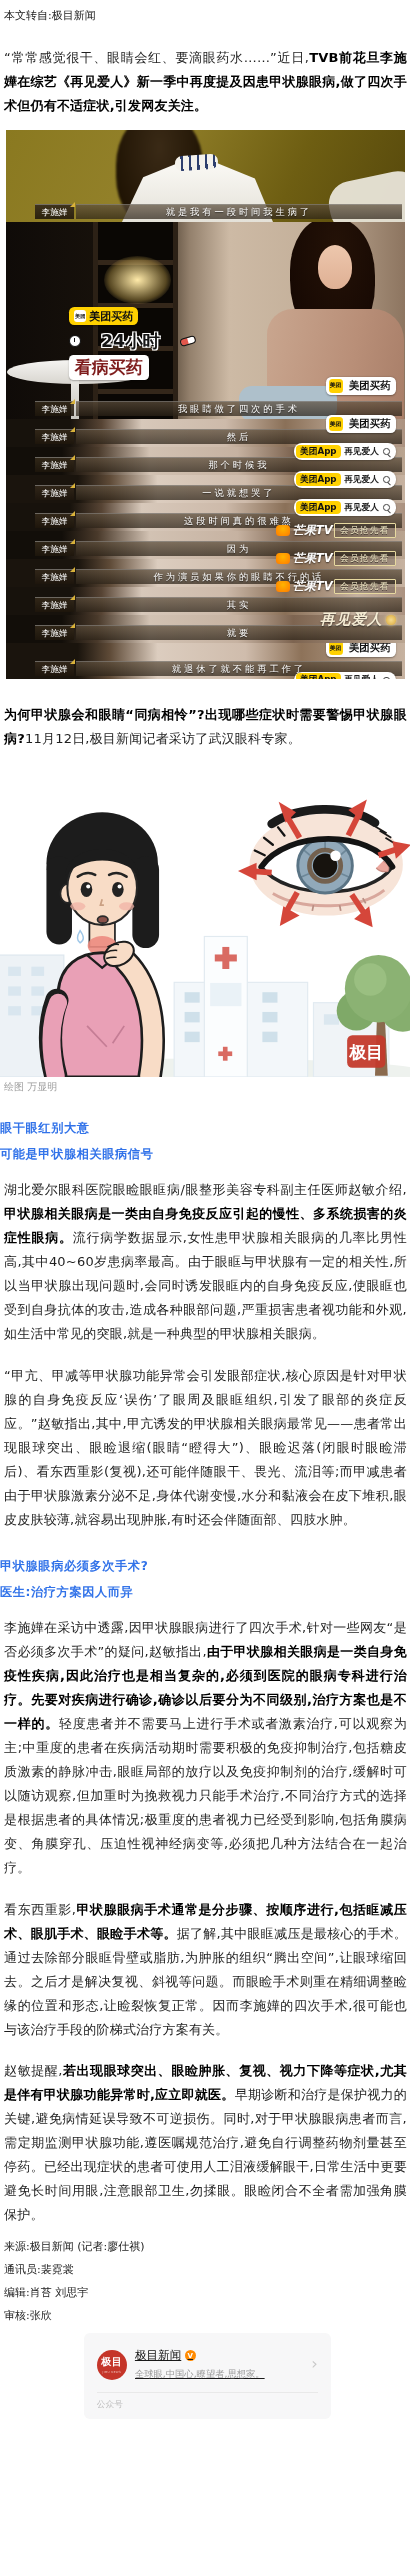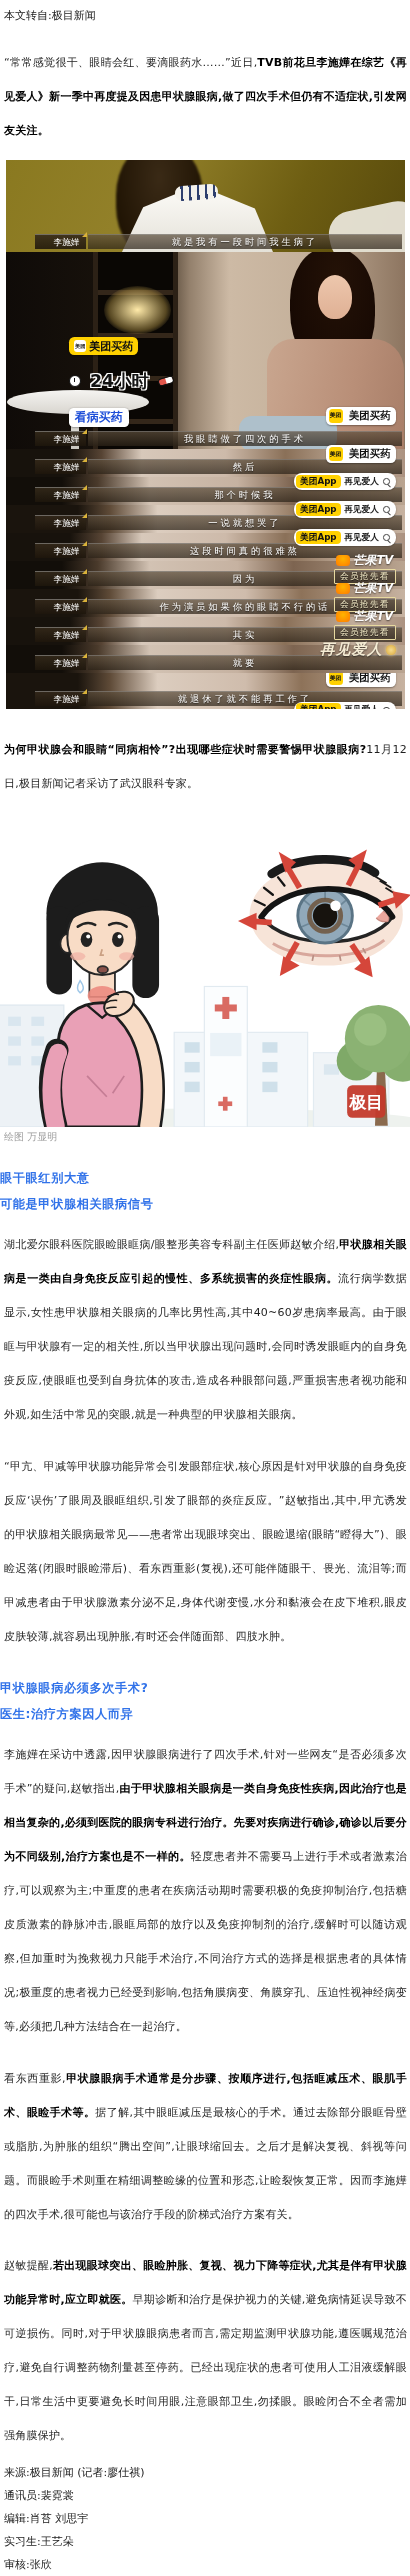--- a/index.html
+++ b/index.html
@@ -1,73 +1,73 @@
 <!DOCTYPE html>
 <html style="font-size:9.3px"><head>
 <meta charset="utf-8">
 <style>
   html,body{margin:0;padding:0;background:#fff;}
   body{width:411px;font-family:"DejaVu Sans","Liberation Sans",sans-serif;color:#1a1a1a;}
   .page{width:411px;overflow:hidden;}
-  .txt{margin:0 4.1px;font-size:11px;line-height:34px;text-align:justify;letter-spacing:0.2px;color:#1f1f1f;}
+  .txt{margin:0 4.1px;font-size:13px;line-height:24px;text-align:justify;letter-spacing:0.2px;color:#1f1f1f;}
   .txt b{font-weight:700;color:#000;}
   .source{margin:8.1px 4.1px 0;font-size:11px;line-height:16.3px;color:#222;}
   .p1{margin-top:22px;}
   .para{margin-top:17.4px;}
   .p2{margin-top:24.4px;}
   .p3{margin-top:11.6px;}
   .p6{margin-top:11.6px;}
 
   
   .video{position:relative;width:399px;margin:11.6px auto 0;background:#111;overflow:hidden;}
   .scene1{position:relative;height:92px;background:linear-gradient(115deg,#8a7920 0%,#93812a 35%,#6e5e12 70%,#57490c 100%);overflow:hidden;}
   .s1hair{position:absolute;left:110px;top:-17.4px;width:87px;height:116px;background:radial-gradient(ellipse at 50% 30%,#3a2a16,#201404 75%);border-radius:45%;filter:blur(1.2px);}
   .s1shirt{position:absolute;left:116px;top:30px;width:151px;height:62px;background:linear-gradient(#fbfaf6,#e4e1d8);clip-path:polygon(0 100%,14% 28%,38% 4%,62% 4%,88% 30%,100% 100%);}
   .s1scarf{position:absolute;left:169px;top:25.5px;width:43px;height:15px;background:repeating-linear-gradient(90deg,#f4f2ec 0 5.8px,#2e3f6e 5.8px 8.1px);border-radius:7px;transform:rotate(-4deg);}
   .s1arm{position:absolute;right:-17.4px;top:46px;width:93px;height:52px;background:#efece3;border-radius:23px;transform:rotate(-12deg);opacity:.9;}
   .subrow{position:absolute;left:0;right:0;bottom:2.9px;display:flex;align-items:center;height:15px;z-index:4;}
-  .nametag{margin-left:29px;width:39px;background:linear-gradient(rgba(52,41,26,.88),rgba(30,22,12,.88));color:#fff;font-size:8.7px;text-align:center;line-height:14px;position:relative;border-top:0.6px solid rgba(255,255,255,.35);flex:0 0 auto;padding-left:12px;}
+  .nametag{margin-left:29px;width:39px;background:linear-gradient(rgba(52,41,26,.88),rgba(30,22,12,.88));color:#fff;font-size:8.7px;text-align:center;line-height:14px;position:relative;border-top:0.6px solid rgba(255,255,255,.35);flex:0 0 auto;}
   .nametag::after{content:"";position:absolute;right:-1.2px;top:-2.9px;width:0;height:0;border-style:solid;border-width:0 0 5.8px 5.8px;border-color:transparent transparent #d9b23a transparent;}
   .subbar{flex:1;margin:0 3.5px 0 2.3px;background:linear-gradient(rgba(92,78,60,.72),rgba(44,35,24,.72));border-top:0.6px solid rgba(255,255,255,.3);color:#fff;font-size:9.3px;letter-spacing:2.9px;text-align:center;line-height:14.5px;white-space:nowrap;overflow:hidden;text-shadow:0 0.6px 1.2px rgba(0,0,0,.6);}
   .scene2{position:relative;height:197px;background:linear-gradient(90deg,#0f0b08 0%,#17110b 24%,#3a2d1f 38%,#93806c 46%,#cdbaa5 56%,#c4b09a 76%,#8d7560 100%);overflow:hidden;}
   .win{position:absolute;left:87px;top:0;width:75px;height:197px;background:repeating-linear-gradient(#0a0704 0 38px,#34271a 38px 43px);border-left:5.2px solid #2c2116;border-right:5.2px solid #2c2116;}
   .lamp{position:absolute;left:98px;top:34px;width:67px;height:48px;border-radius:50%;background:radial-gradient(#ffeaa9,rgba(202,168,79,.4) 60%,transparent 75%);}
   .tbl-top{position:absolute;left:1.2px;top:138px;width:142px;height:24.4px;background:linear-gradient(#f5f4f1,#d8d5cf);border-radius:50%;}
   .tbl-leg{position:absolute;left:65px;top:158px;width:8.1px;height:39px;background:linear-gradient(#e9e8e4,#c9c6bf);}
   .w2hair{position:absolute;right:30px;top:-3.5px;width:85px;height:125px;background:radial-gradient(ellipse at 55% 25%,#241207,#170903 75%);border-radius:42% 46% 46% 50%;filter:blur(0.6px);}
   .w2face{position:absolute;right:53px;top:23px;width:34px;height:44px;background:linear-gradient(#edc7ad,#dfb094);border-radius:50% 50% 46% 46%;}
   .w2body{position:absolute;right:1.2px;top:87px;width:137px;height:114px;background:linear-gradient(100deg,#c9a68f,#b98f78 60%,#a87e68);border-radius:25.5px 31px 5.8px 5.8px;}
   .w2jeans{position:absolute;right:68px;top:164px;width:98px;height:35px;background:#aec0cb;border-radius:12.8px;filter:blur(0.6px);}
   .ad{position:absolute;left:63px;top:85px;z-index:3;}
   .ad-top{background:#ffd100;border-radius:5.2px;padding:1.7px 5.2px;display:flex;align-items:center;gap:2.9px;width:fit-content;box-shadow:0 0.6px 1.7px rgba(0,0,0,.35);}
   .ad-logo{width:12.2px;height:12.2px;background:#fff;border-radius:2.9px;color:#111;font-size:5.2px;font-weight:700;display:flex;align-items:center;justify-content:center;}
   .ad-name{font-size:11px;font-weight:900;color:#111;}
-  .ad-mid{margin-top:14px;display:flex;align-items:center;gap:9px;}
+  .ad-mid{margin-top:4px;display:flex;align-items:center;gap:20px;}
   .ad-24{font-size:17.4px;font-weight:900;color:#141414;text-shadow:-1.2px -1.2px 0 #fff,1.2px -1.2px 0 #fff,-1.2px 1.2px 0 #fff,1.2px 1.2px 0 #fff;}
   .clk{width:10px;height:10px;border:1.2px solid #111;border-radius:50%;background:#fff;position:relative;}
   .clk::after{content:"";position:absolute;left:4.1px;top:1.7px;width:1.2px;height:3.5px;background:#111;}
   .cap{width:14px;height:6.4px;border-radius:4.1px;background:linear-gradient(90deg,#e2574c 50%,#fff 50%);border:1.2px solid #111;transform:rotate(-16deg);}
-  .ad-bot{margin-top:15px;background:#fff;border-radius:4.6px;font-weight:900;font-size:12px;color:#1d4ed8;width:fit-content;padding:0.6px 5.8px;box-shadow:0 0.6px 1.7px rgba(0,0,0,.3);}
+  .ad-bot{margin-top:2px;background:#fff;border-radius:4.6px;font-weight:900;font-size:17px;color:#7f1d1d;width:fit-content;padding:0.6px 5.8px;box-shadow:0 0.6px 1.7px rgba(0,0,0,.3);}
   .strip{position:relative;height:28px;overflow:visible;}
   .strip.tall{height:36px;overflow:hidden;}
   .bgA{background:linear-gradient(90deg,#17120c 0%,#17120c 16%,#574434 24%,#d7c8ba 34%,#cdbaaa 55%,#8a7058 70%,#c4b09e 88%,#ab9280 100%);}
   .bgB{background:linear-gradient(90deg,#120e09 0%,#120e09 14%,#4a3a2b 23%,#d2c2b3 36%,#c6b2a1 58%,#7d6450 72%,#baa591 100%);}
   .bgC{background:linear-gradient(90deg,#1a140d 0%,#1a140d 18%,#5e4a37 26%,#dccdbf 38%,#cfbcac 60%,#8d7259 74%,#c7b3a1 100%);}
   .badge{position:absolute;right:9.3px;top:-3.5px;display:flex;align-items:center;gap:3.5px;z-index:6;}
   .b-low{top:auto;bottom:24.4px;}
   .b-cut{top:auto;bottom:-9.3px;}
   .b-pharm{background:#fff;border-radius:5.2px;padding:1.7px 5.2px 1.7px 2.3px;font-weight:800;font-size:10.4px;color:#111;box-shadow:0 0.6px 1.7px rgba(0,0,0,.35);}
   .mtlogo{width:14px;height:14px;background:#ffd100;border-radius:3.5px;color:#111;font-size:5.8px;font-weight:700;display:flex;align-items:center;justify-content:center;margin-right:2.9px;}
   .b-app{background:#fff;border-radius:8px;padding:1.7px 5.2px 1.7px 2.3px;box-shadow:0 0.6px 1.7px rgba(0,0,0,.35);}
   .apptag{background:#ffd100;border-radius:4.1px;padding:0.6px 4.1px;font-size:8.7px;font-weight:700;color:#111;}
   .appshow{font-size:8.7px;font-weight:600;color:#222;}
   .mag{position:relative;width:8.1px;height:8.1px;display:inline-block;}
   .mag::before{content:"";position:absolute;left:0.6px;top:0.6px;width:4.6px;height:4.6px;border:1.2px solid #444;border-radius:50%;}
   .mag::after{content:"";position:absolute;left:5.8px;top:5.8px;width:3.5px;height:1.2px;background:#444;transform:rotate(45deg);transform-origin:0 0;}
-  .b-mgtv{flex-direction:column;gap:1.2px;align-items:center;top:-8.1px;}
+  .b-mgtv{flex-direction:row;gap:1.2px;align-items:center;top:-8.1px;}
   .mgtv-top{display:flex;align-items:center;gap:2.9px;}
   .mgtv-logo{width:14px;height:10.4px;background:radial-gradient(circle at 50% 35%,#ffb400,#ff7a00);border-radius:3.5px;}
   .mgtv-name{color:#fff;font-weight:800;font-size:11.6px;font-style:italic;text-shadow:0 0.6px 1.7px rgba(0,0,0,.55);}
   .vip{border:0.6px solid #e7d9a0;color:#f4ecc8;background:rgba(0,0,0,.18);border-radius:1px;padding:0 5.2px;font-size:8.7px;letter-spacing:1.2px;height:13.4px;line-height:12.8px;text-shadow:0 0.6px 0.6px rgba(0,0,0,.6);}
   .b-script{top:-4.6px;}
   .script-text{font-family:"DejaVu Serif","Liberation Serif",serif;font-style:italic;font-weight:600;font-size:14.5px;color:#f5ecd4;text-shadow:0 0.6px 1.7px rgba(0,0,0,.6);letter-spacing:1.2px;}
   .moon{width:9.3px;height:9.3px;border-radius:50%;background:radial-gradient(#f6dc8e,#d9a83c);display:inline-block;box-shadow:0 0 3.5px rgba(246,220,142,.9);}
 
   
   .ill{margin-top:1.2px;width:411px;height:324px;position:relative;background:#fff;}
@@ -399,21 +399,20 @@
   <p class="txt para p6"><span>李施嬅在采访中透露,因甲状腺眼病进行了四次手术,针对一些网友“是否必须多次手术”的疑问,赵敏指出,</span><b>由于甲状腺相关眼病是一类自身免疫性疾病,因此治疗也是相当复杂的,必须到医院的眼病专科进行治疗。先要对疾病进行确诊,确诊以后要分为不同级别,治疗方案也是不一样的。</b><span>轻度患者并不需要马上进行手术或者激素治疗,可以观察为主;中重度的患者在疾病活动期时需要积极的免疫抑制治疗,包括糖皮质激素的静脉冲击,眼眶局部的放疗以及免疫抑制剂的治疗,缓解时可以随访观察,但加重时为挽救视力只能手术治疗,不同治疗方式的选择是根据患者的具体情况;极重度的患者视力已经受到影响,包括角膜病变、角膜穿孔、压迫性视神经病变等,必须把几种方法结合在一起治疗。</span></p>
 
   <p class="txt para"><span>看东西重影,</span><b>甲状腺眼病手术通常是分步骤、按顺序进行,包括眶减压术、眼肌手术、眼睑手术等。</b><span>据了解,其中眼眶减压是最核心的手术。通过去除部分眼眶骨壁或脂肪,为肿胀的组织“腾出空间”,让眼球缩回去。之后才是解决复视、斜视等问题。而眼睑手术则重在精细调整睑缘的位置和形态,让睑裂恢复正常。因而李施嬅的四次手术,很可能也与该治疗手段的阶梯式治疗方案有关。</span></p>
 
   <p class="txt para"><span>赵敏提醒,</span><b>若出现眼球突出、眼睑肿胀、复视、视力下降等症状,尤其是伴有甲状腺功能异常时,应立即就医。</b><span>早期诊断和治疗是保护视力的关键,避免病情延误导致不可逆损伤。同时,对于甲状腺眼病患者而言,需定期监测甲状腺功能,遵医嘱规范治疗,避免自行调整药物剂量甚至停药。已经出现症状的患者可使用人工泪液缓解眼干,日常生活中更要避免长时间用眼,注意眼部卫生,勿揉眼。眼睑闭合不全者需加强角膜保护。</span></p>
 
   <div class="credits">
     <p>来源:极目新闻 (记者:廖仕祺)</p>
     <p>通讯员:裴霓裳</p>
     <p>编辑:肖苔 刘思宇</p>
-    <p>实习生:王艺朵</p>
     <p>审核:张欣</p>
   </div>
 
   <div class="card">
     <div class="card-main">
       <div class="card-logo">
         <span class="logo-zh">极目</span>
         <span class="logo-en">JIMU NEWS</span>
       </div>
       <div class="card-info">

